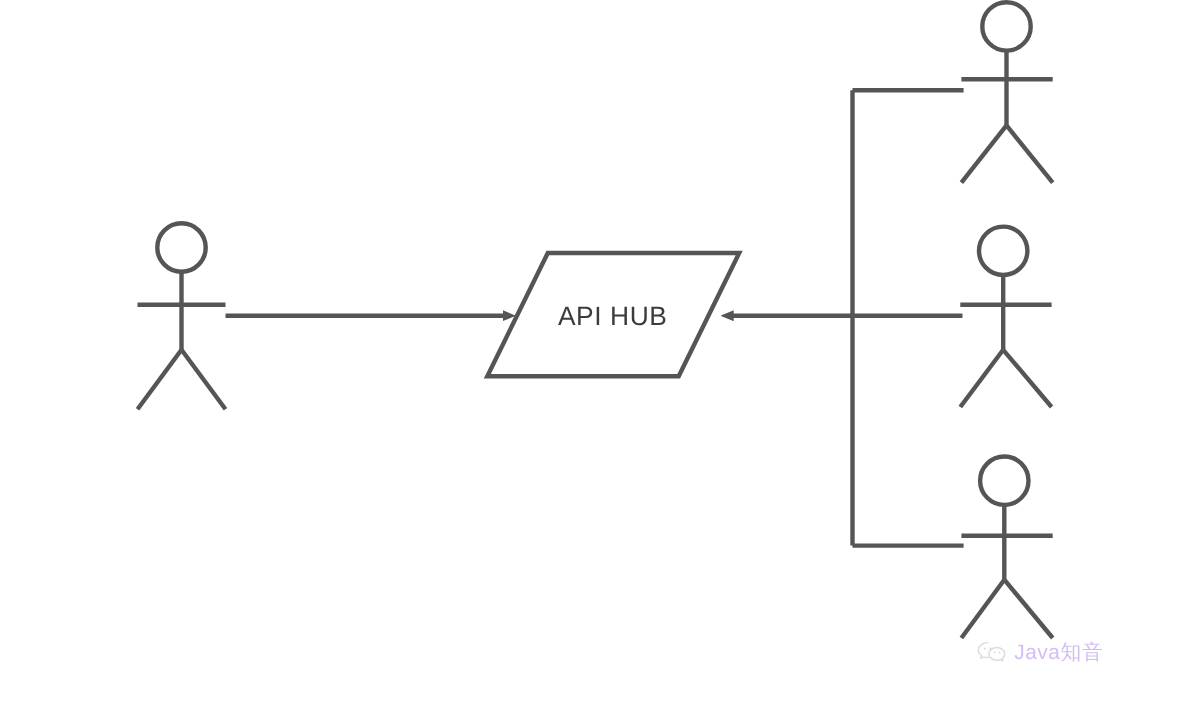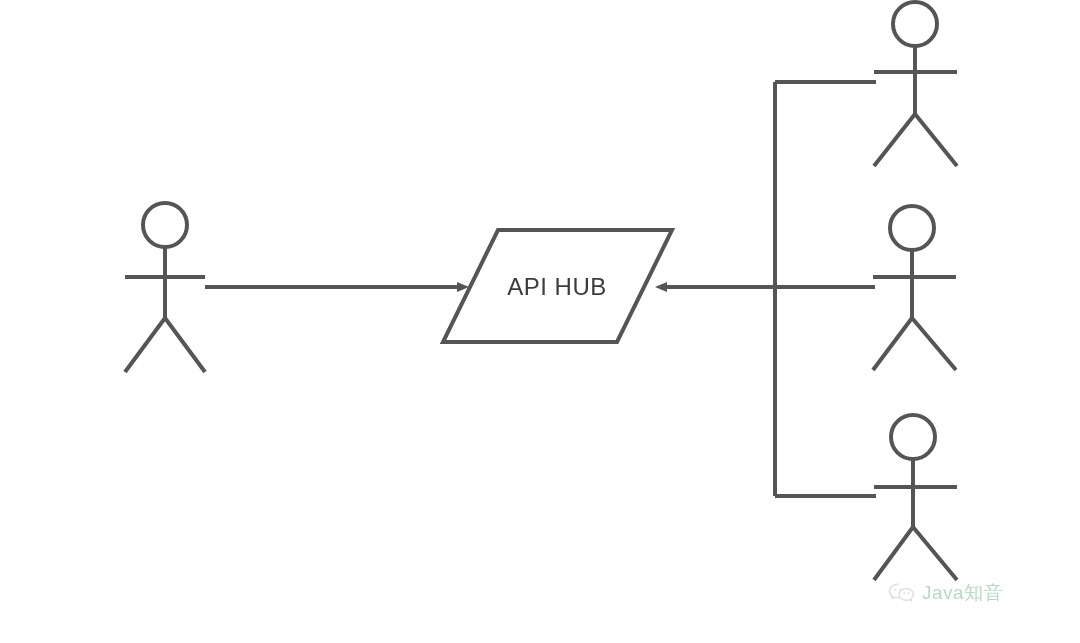--- a/index.html
+++ b/index.html
@@ -38,21 +38,21 @@
     top: 580px;
     display: flex;
     align-items: center;
     gap: 6px;
     opacity: 0.30;
     user-select: none;
   }
   .watermark-text {
     font-family: "Liberation Sans", sans-serif;
     font-size: 19px;
-    color: #15803d;
+    color: #6d28d9;
     letter-spacing: 0.5px;
     white-space: nowrap;
   }
   .watermark-icon {
     display: block;
   }
 </style>
 </head>
 <body>
 

